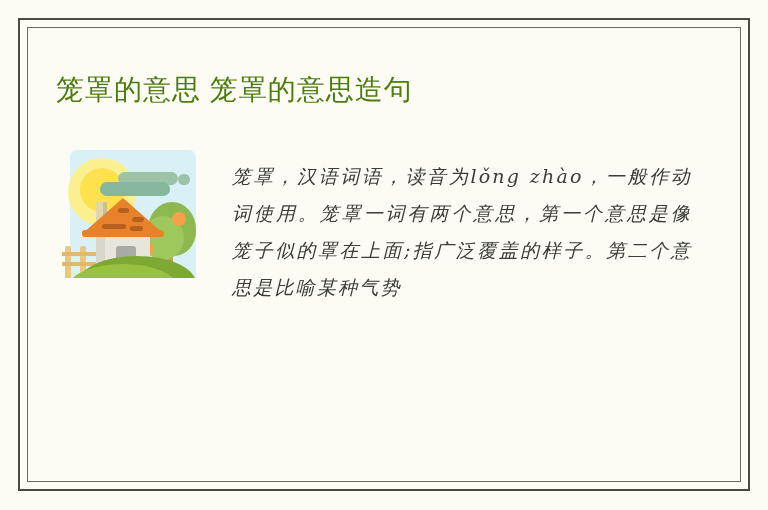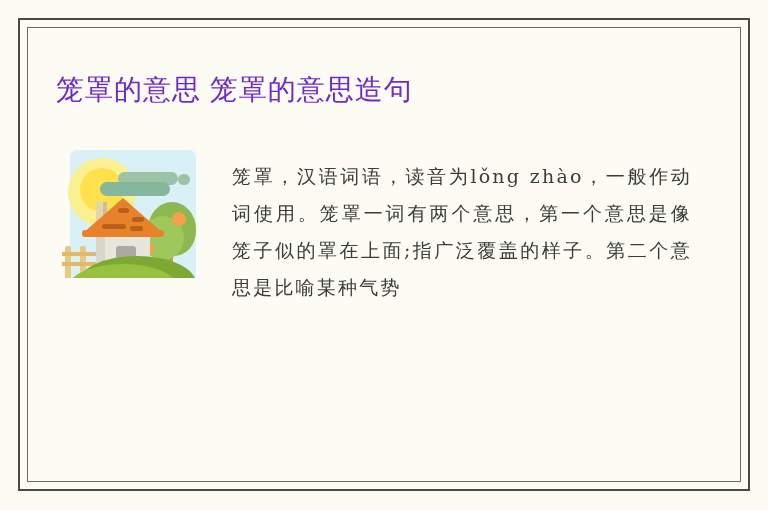--- a/index.html
+++ b/index.html
@@ -44,21 +44,21 @@
   }
 
   
   #page-title {
     position: absolute;
     left: 56px;
     top: 70px;
     font-size: 28px;
     line-height: 40px;
     letter-spacing: 1px;
-    color: #6d28d9;
+    color: #4d7c0f;
     font-family: "Liberation Sans", "DejaVu Sans", sans-serif;
     white-space: nowrap;
   }
 
   
   #article-body {
     position: absolute;
     left: 56px;
     top: 146px;
     width: 640px;
@@ -69,20 +69,21 @@
     position: absolute;
     left: 176px;
     top: 12px;
     width: 460px;
     font-family: "DejaVu Serif", "Liberation Serif", serif;
     font-size: 19px;
     line-height: 37px;
     letter-spacing: 2.2px;
     color: #3b3b38;
     text-align: justify;
+    font-style: italic;
     font-weight: 400;
   }
 
   
   #article-illustration {
     position: absolute;
     left: 0px;
     top: 0px;
     width: 148px;
     height: 152px;

